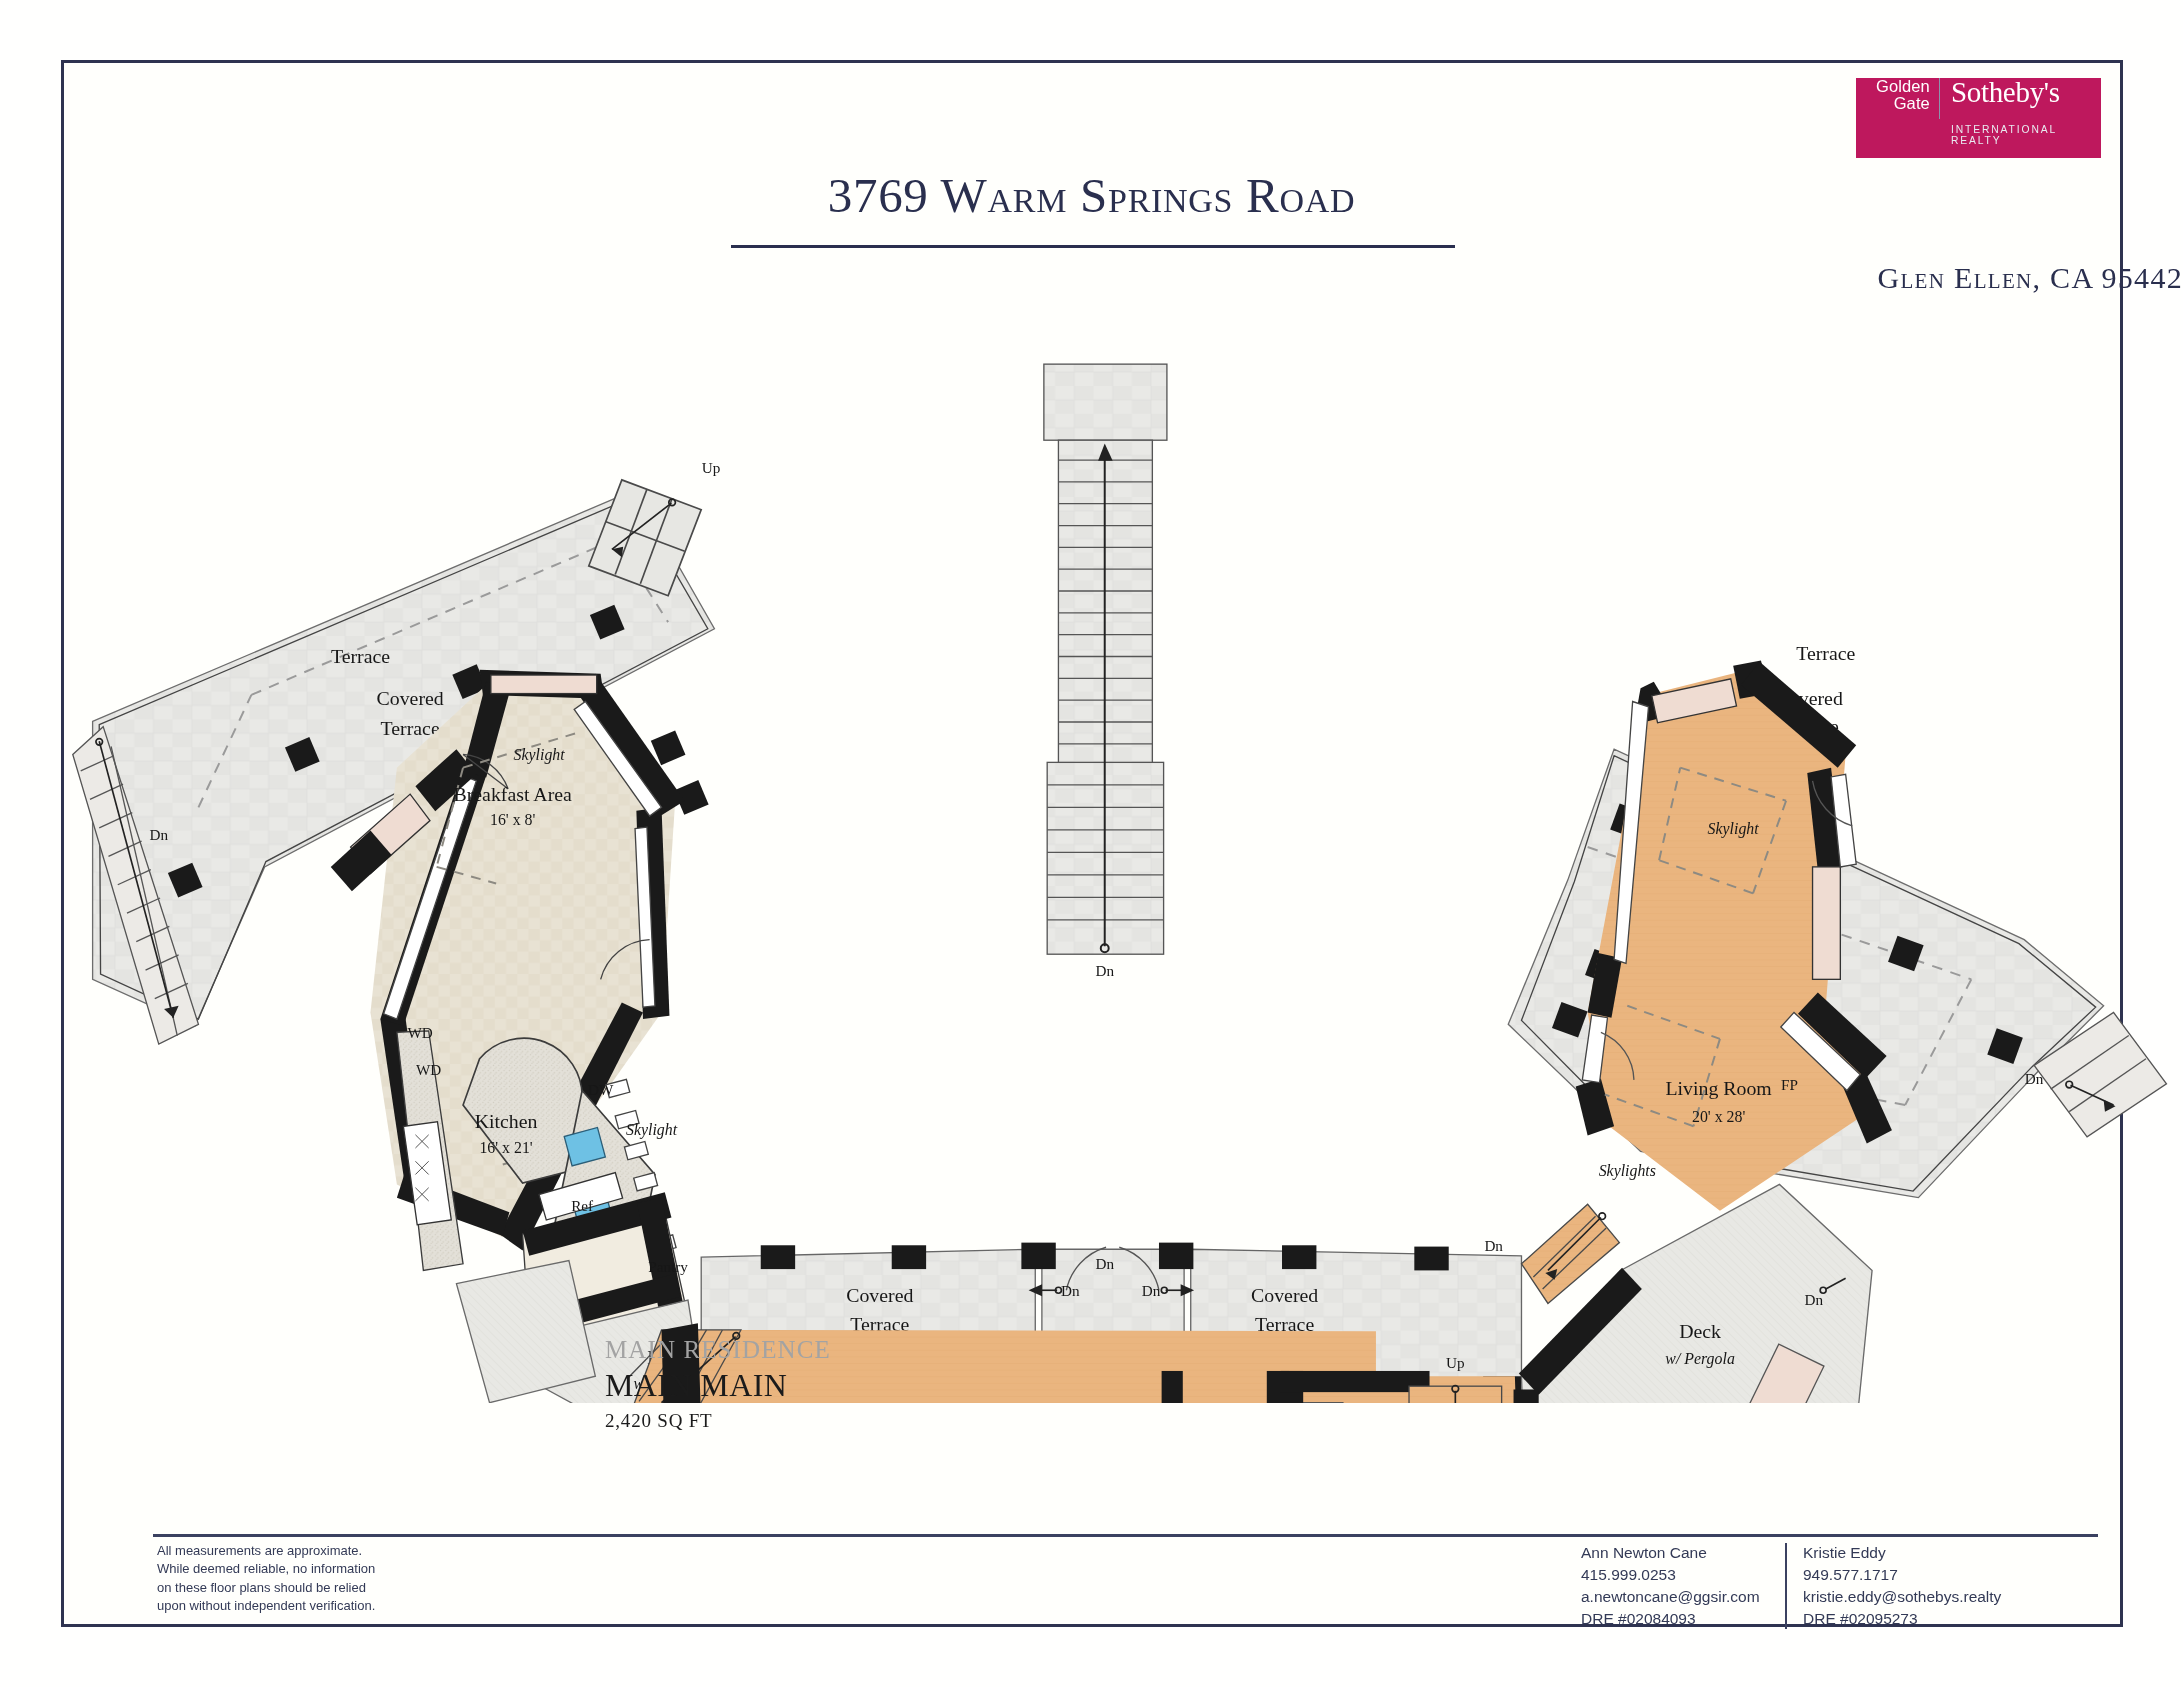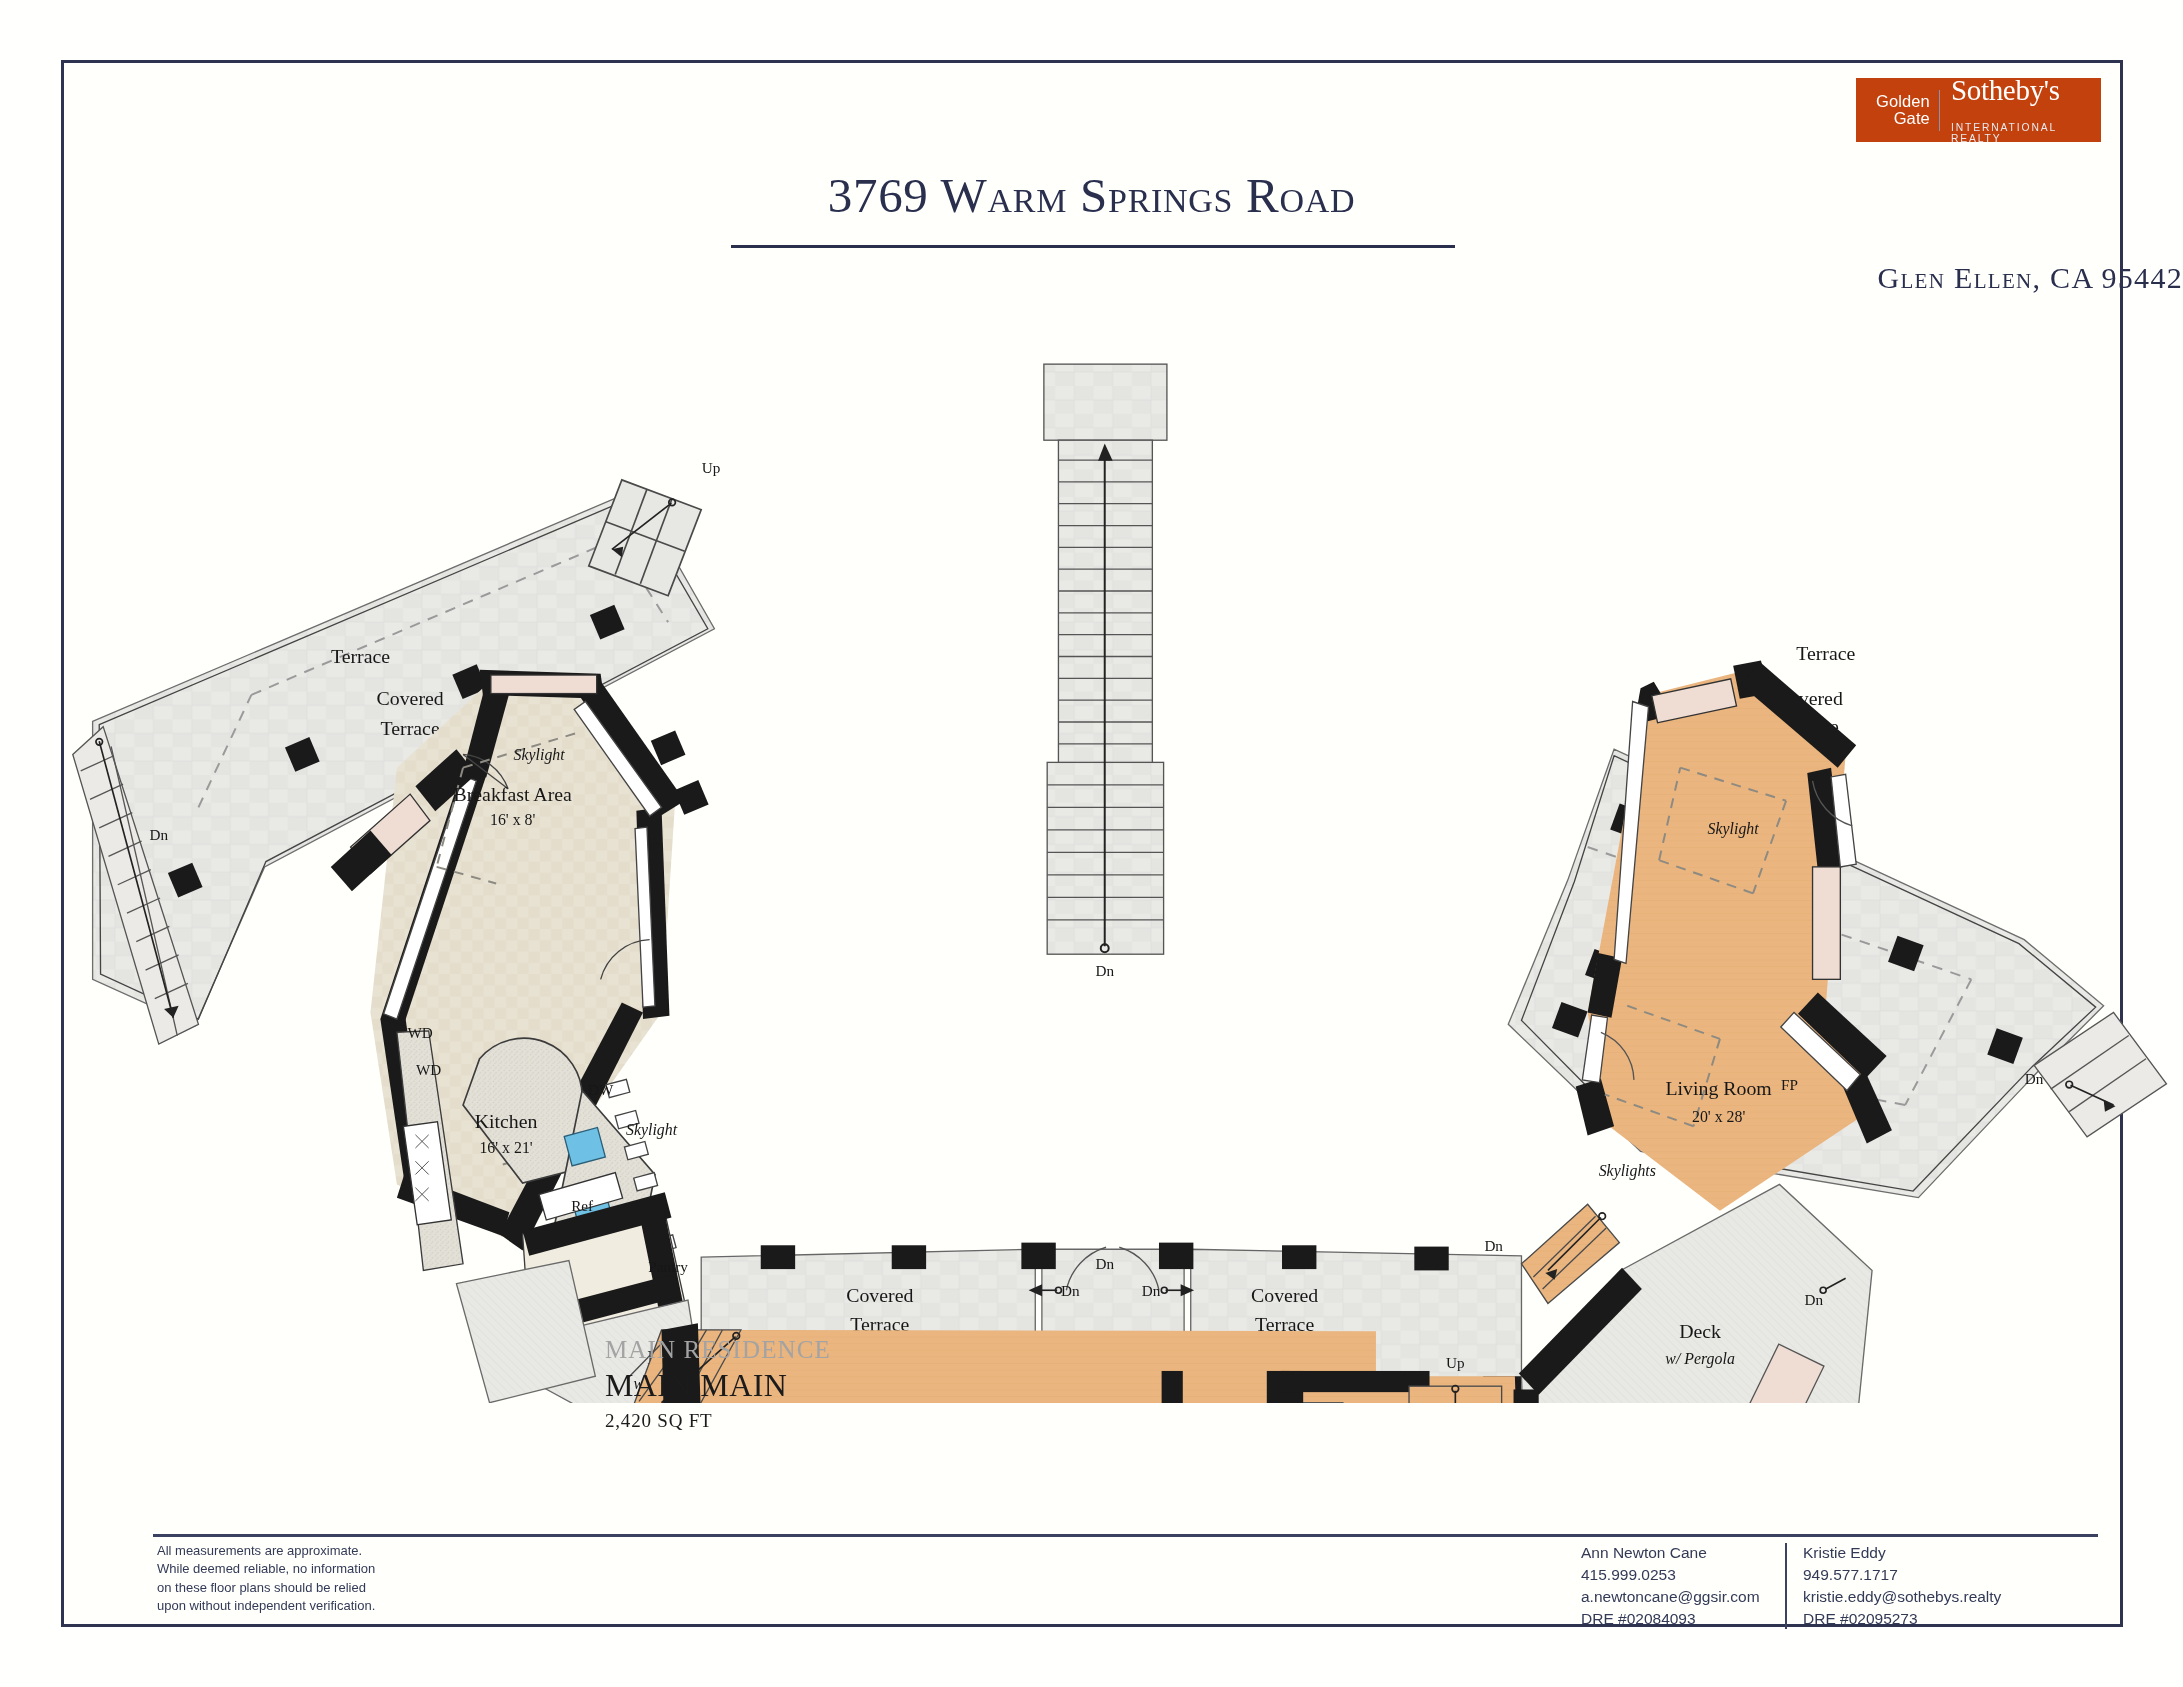--- a/index.html
+++ b/index.html
@@ -19,23 +19,23 @@
     position:absolute;
     left:61px;top:60px;right:60px;bottom:60px;
     border:3.3px solid #2e3350;
     box-sizing:border-box;
     background:#fffffc;
   }
   
   #brand-logo{
     position:absolute;
     left:1856px;top:78px;
-    width:245px;height:64px;
-    background:#c2410c;
-    display:flex;align-items:center;
+    width:245px;height:80px;
+    background:#be185d;
+    display:flex;
     box-sizing:border-box;
     padding:0 9.3px;
   }
   #brand-logo .gg{
     font-family:"Liberation Sans", sans-serif;
     color:#ffffff;
     font-size:16.5px;
     line-height:1.05;
     text-align:right;
     font-weight:400;

